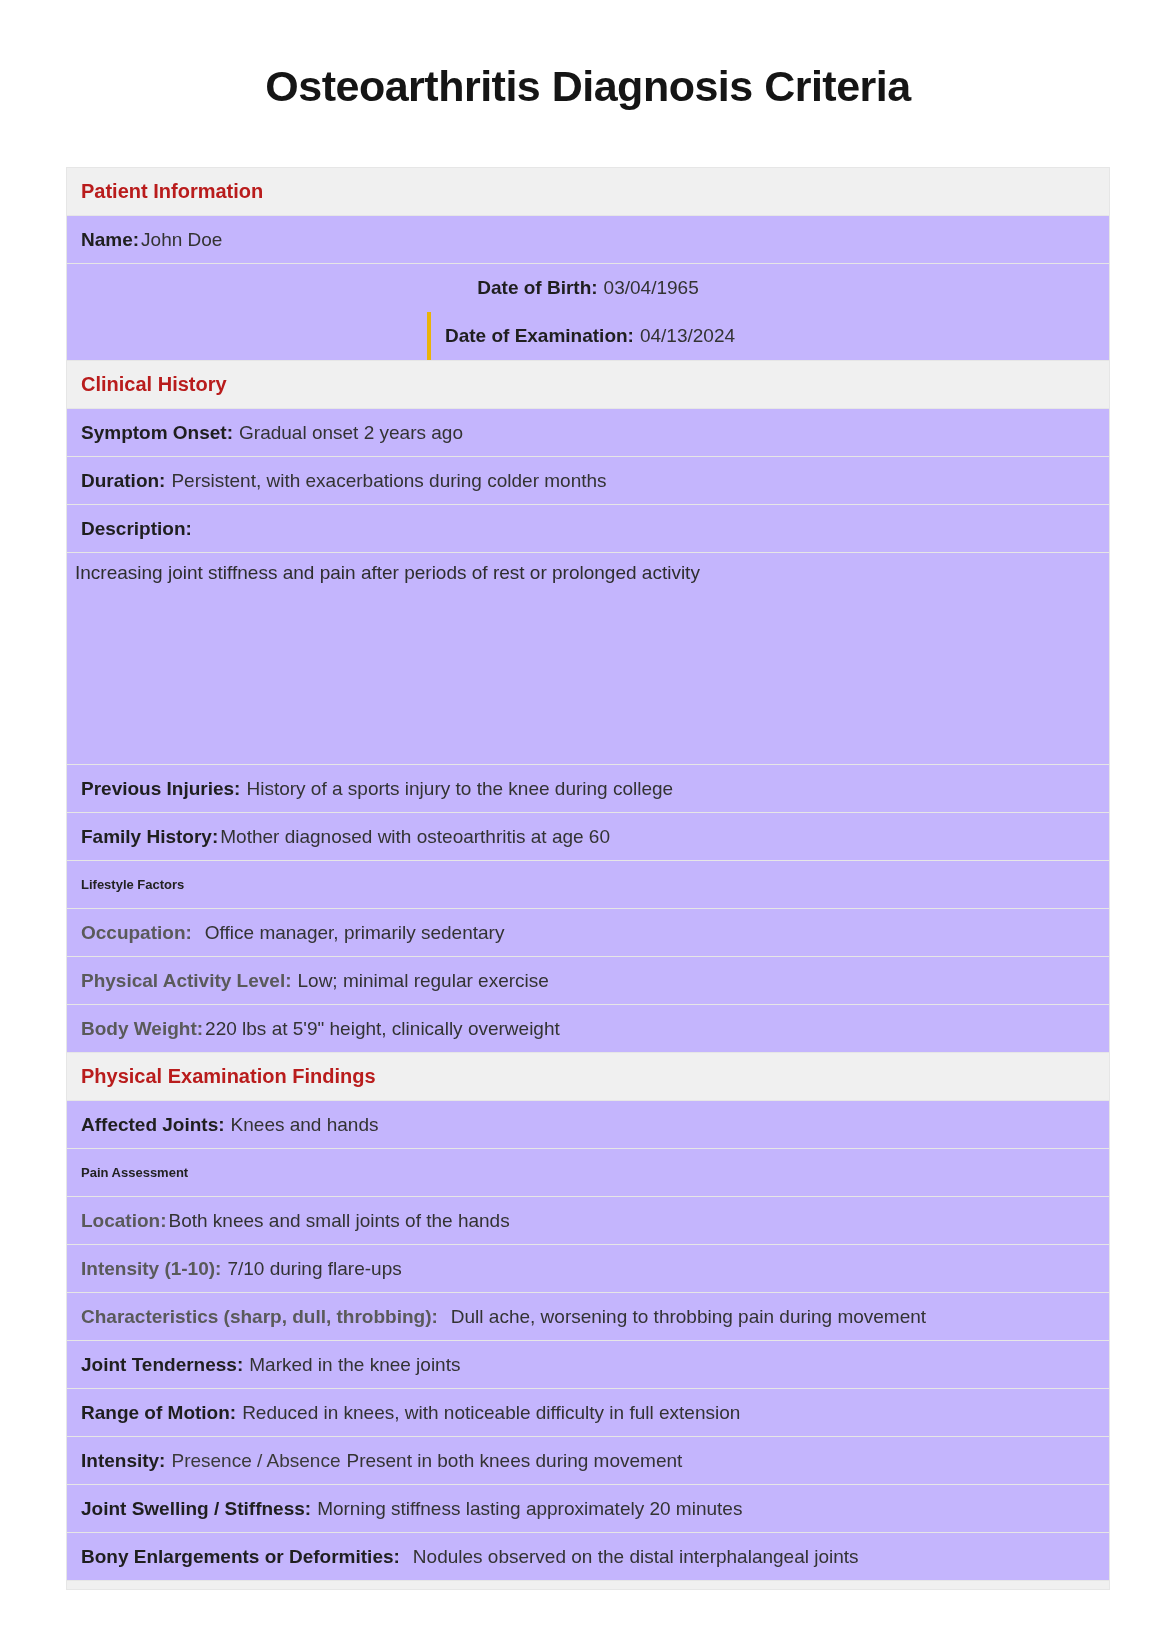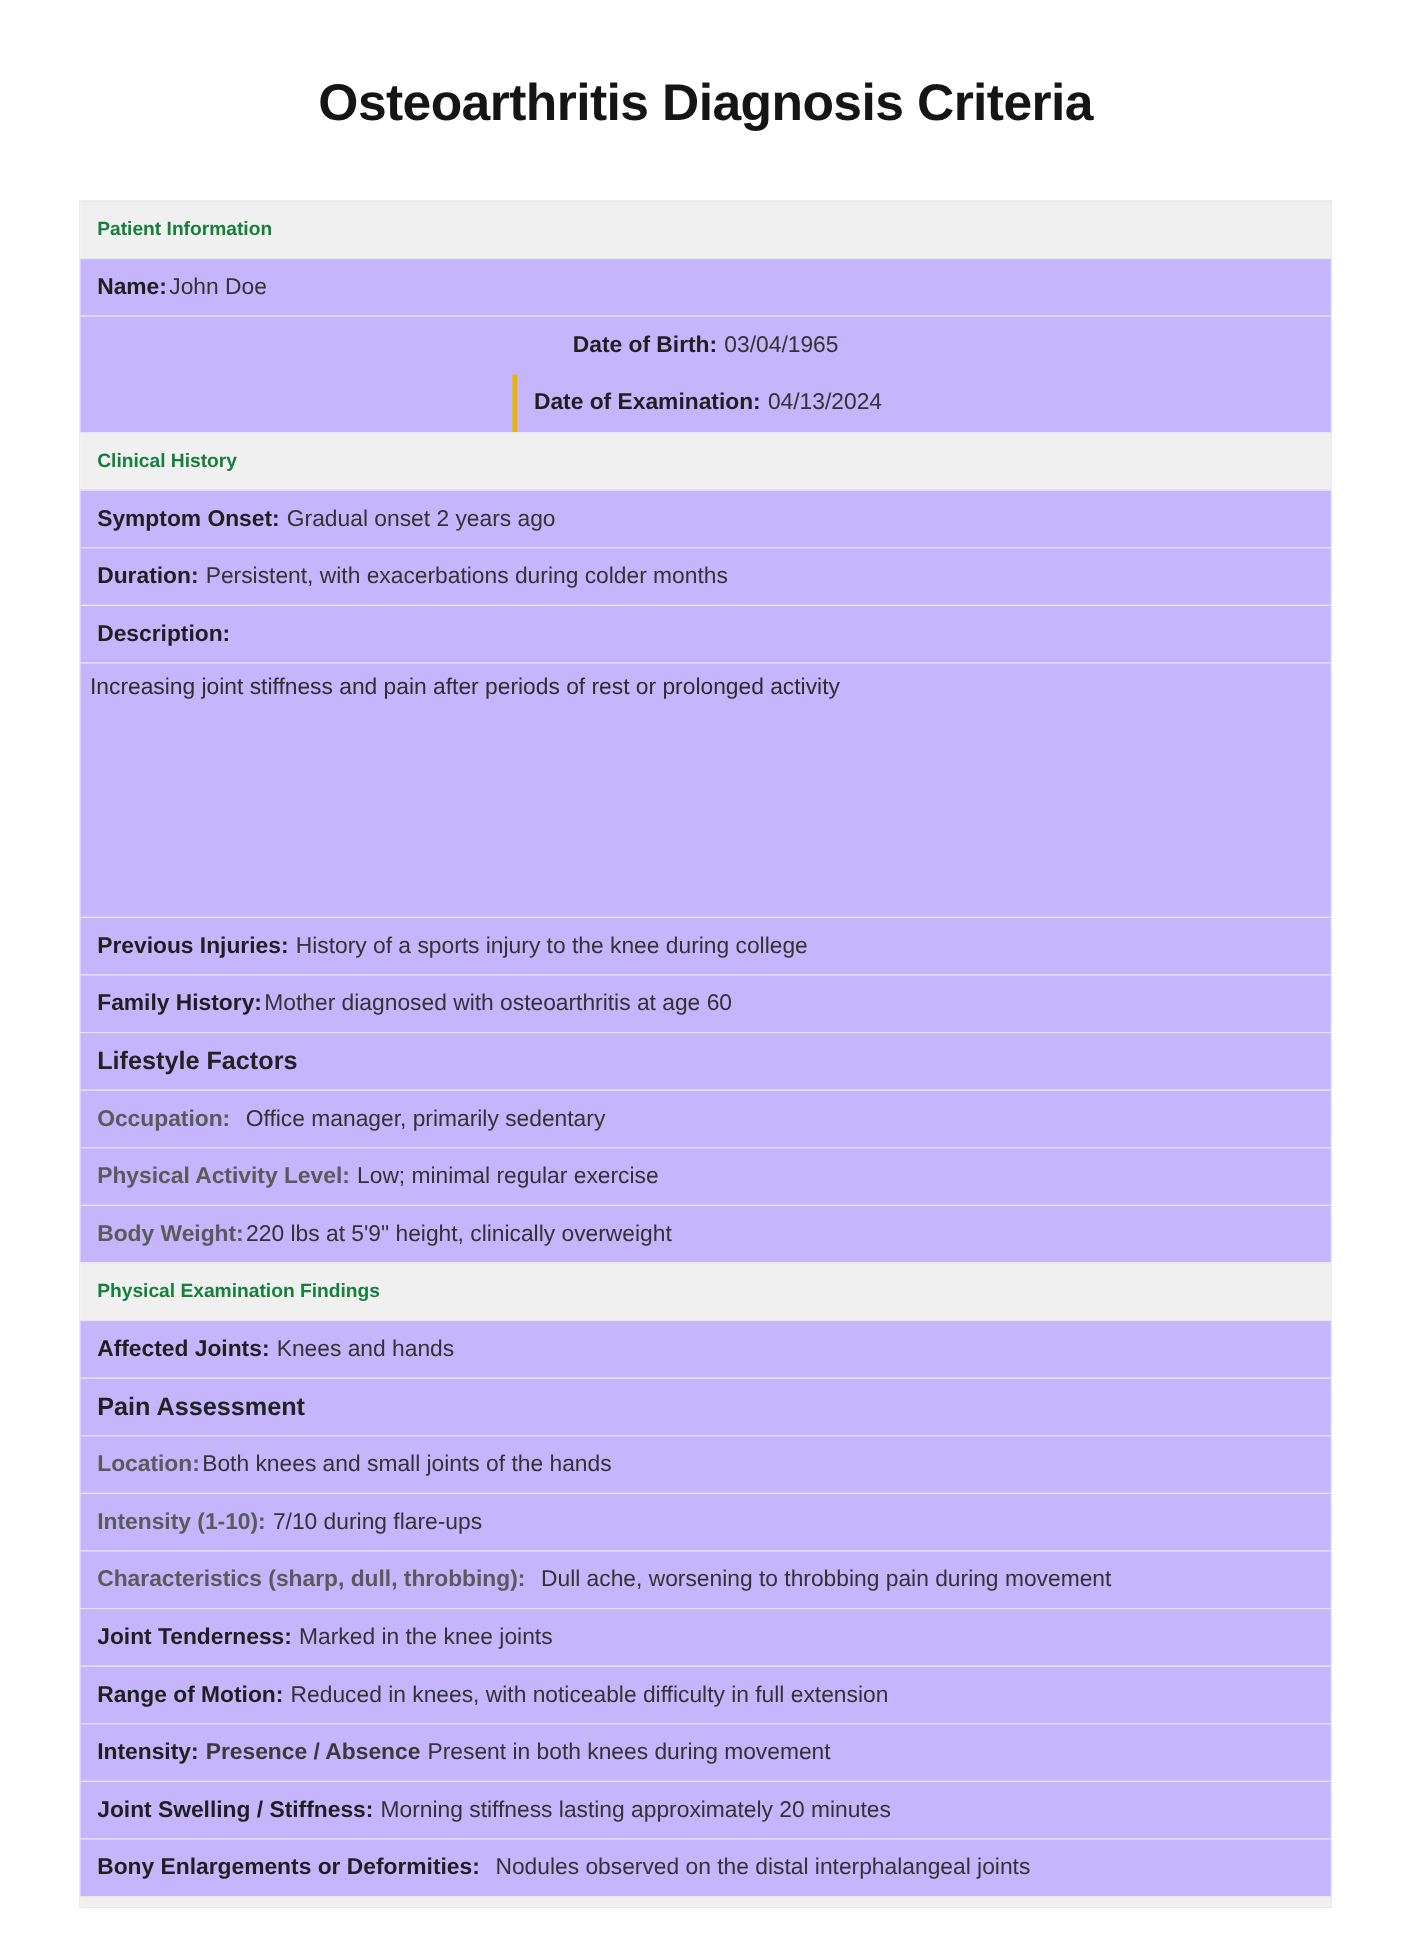--- a/index.html
+++ b/index.html
@@ -34,40 +34,40 @@
     display: flex;
     align-items: center;
     min-height: 48px;
     padding: 2px 14px;
     border-top: 1px solid #e6e6e6;
     background: #c4b5fd;
   }
   .row.section-header {
     background: #f0f0f0;
     font-weight: bold;
-    font-size: 16px;
-    color: #15803d;
+    font-size: 20px;
+    color: #b91c1c;
     text-align: center;
   }
-  .row.subheader { font-weight: bold; font-size: 21px; color: #222; }
+  .row.subheader { font-weight: bold; font-size: 13px; color: #222; }
   .row.split { padding: 0; flex-direction: column; }
   .split .cell {
     display: flex;
     align-items: center;
     min-height: 48px;
     padding: 2px 14px;
   }
   .split .cell.left { flex: 0 0 51.6%; }
   .split .cell.right { flex: 1 1 auto; border-left: 4px solid #eab308; }
   .lbl { font-weight: bold; color: #1f1f1f; margin-right: 6px; white-space: pre; }
   .lbl.muted { font-weight: bold; color: #5a5a5a; }
   .lbl.gap-xs { margin-right: 2px; }
   .lbl.gap-lg { margin-right: 13px; }
   .val { color: #333; }
-  .pre-val { color: #3a3a3a; margin-right: 6px; white-space: pre; font-weight: bold; }
+  .pre-val { color: #3a3a3a; margin-right: 6px; white-space: pre; }
   .row.textarea-row {
     align-items: flex-start;
     min-height: 212px;
     padding: 9px 8px;
     color: #2e2e2e;
   }
   .row.partial-row {
     min-height: 9px;
     height: 9px;
     padding: 0;

